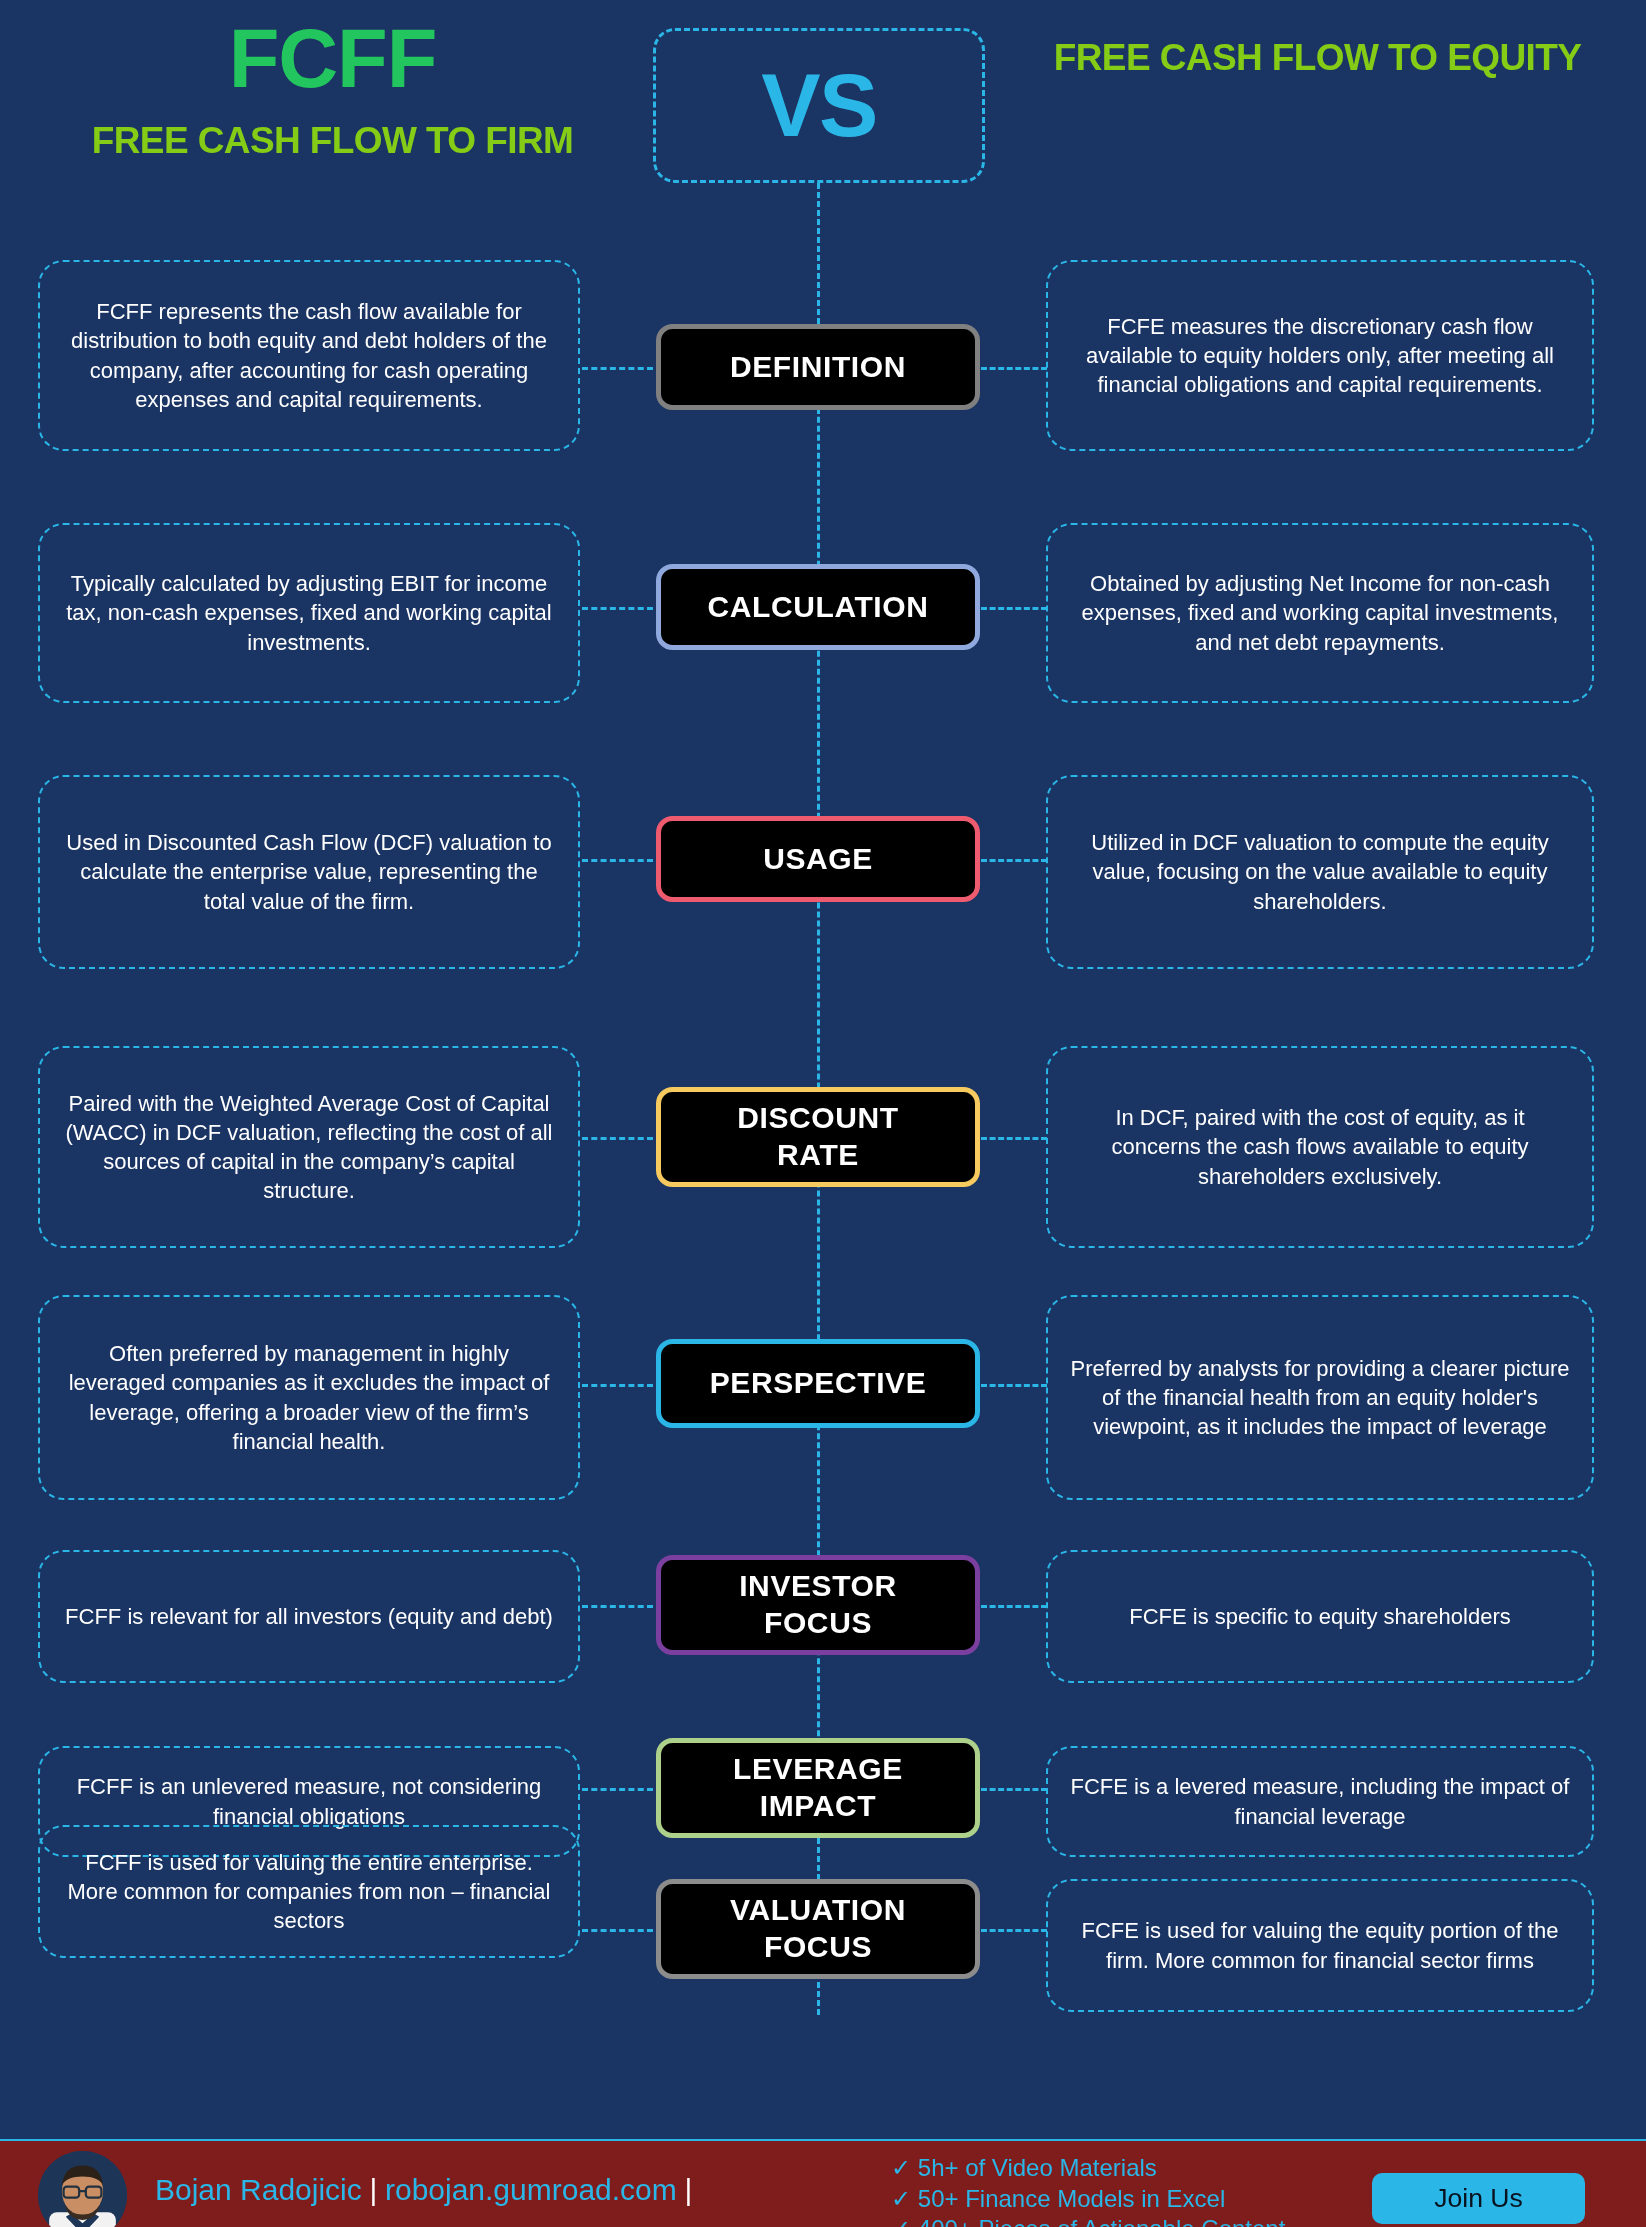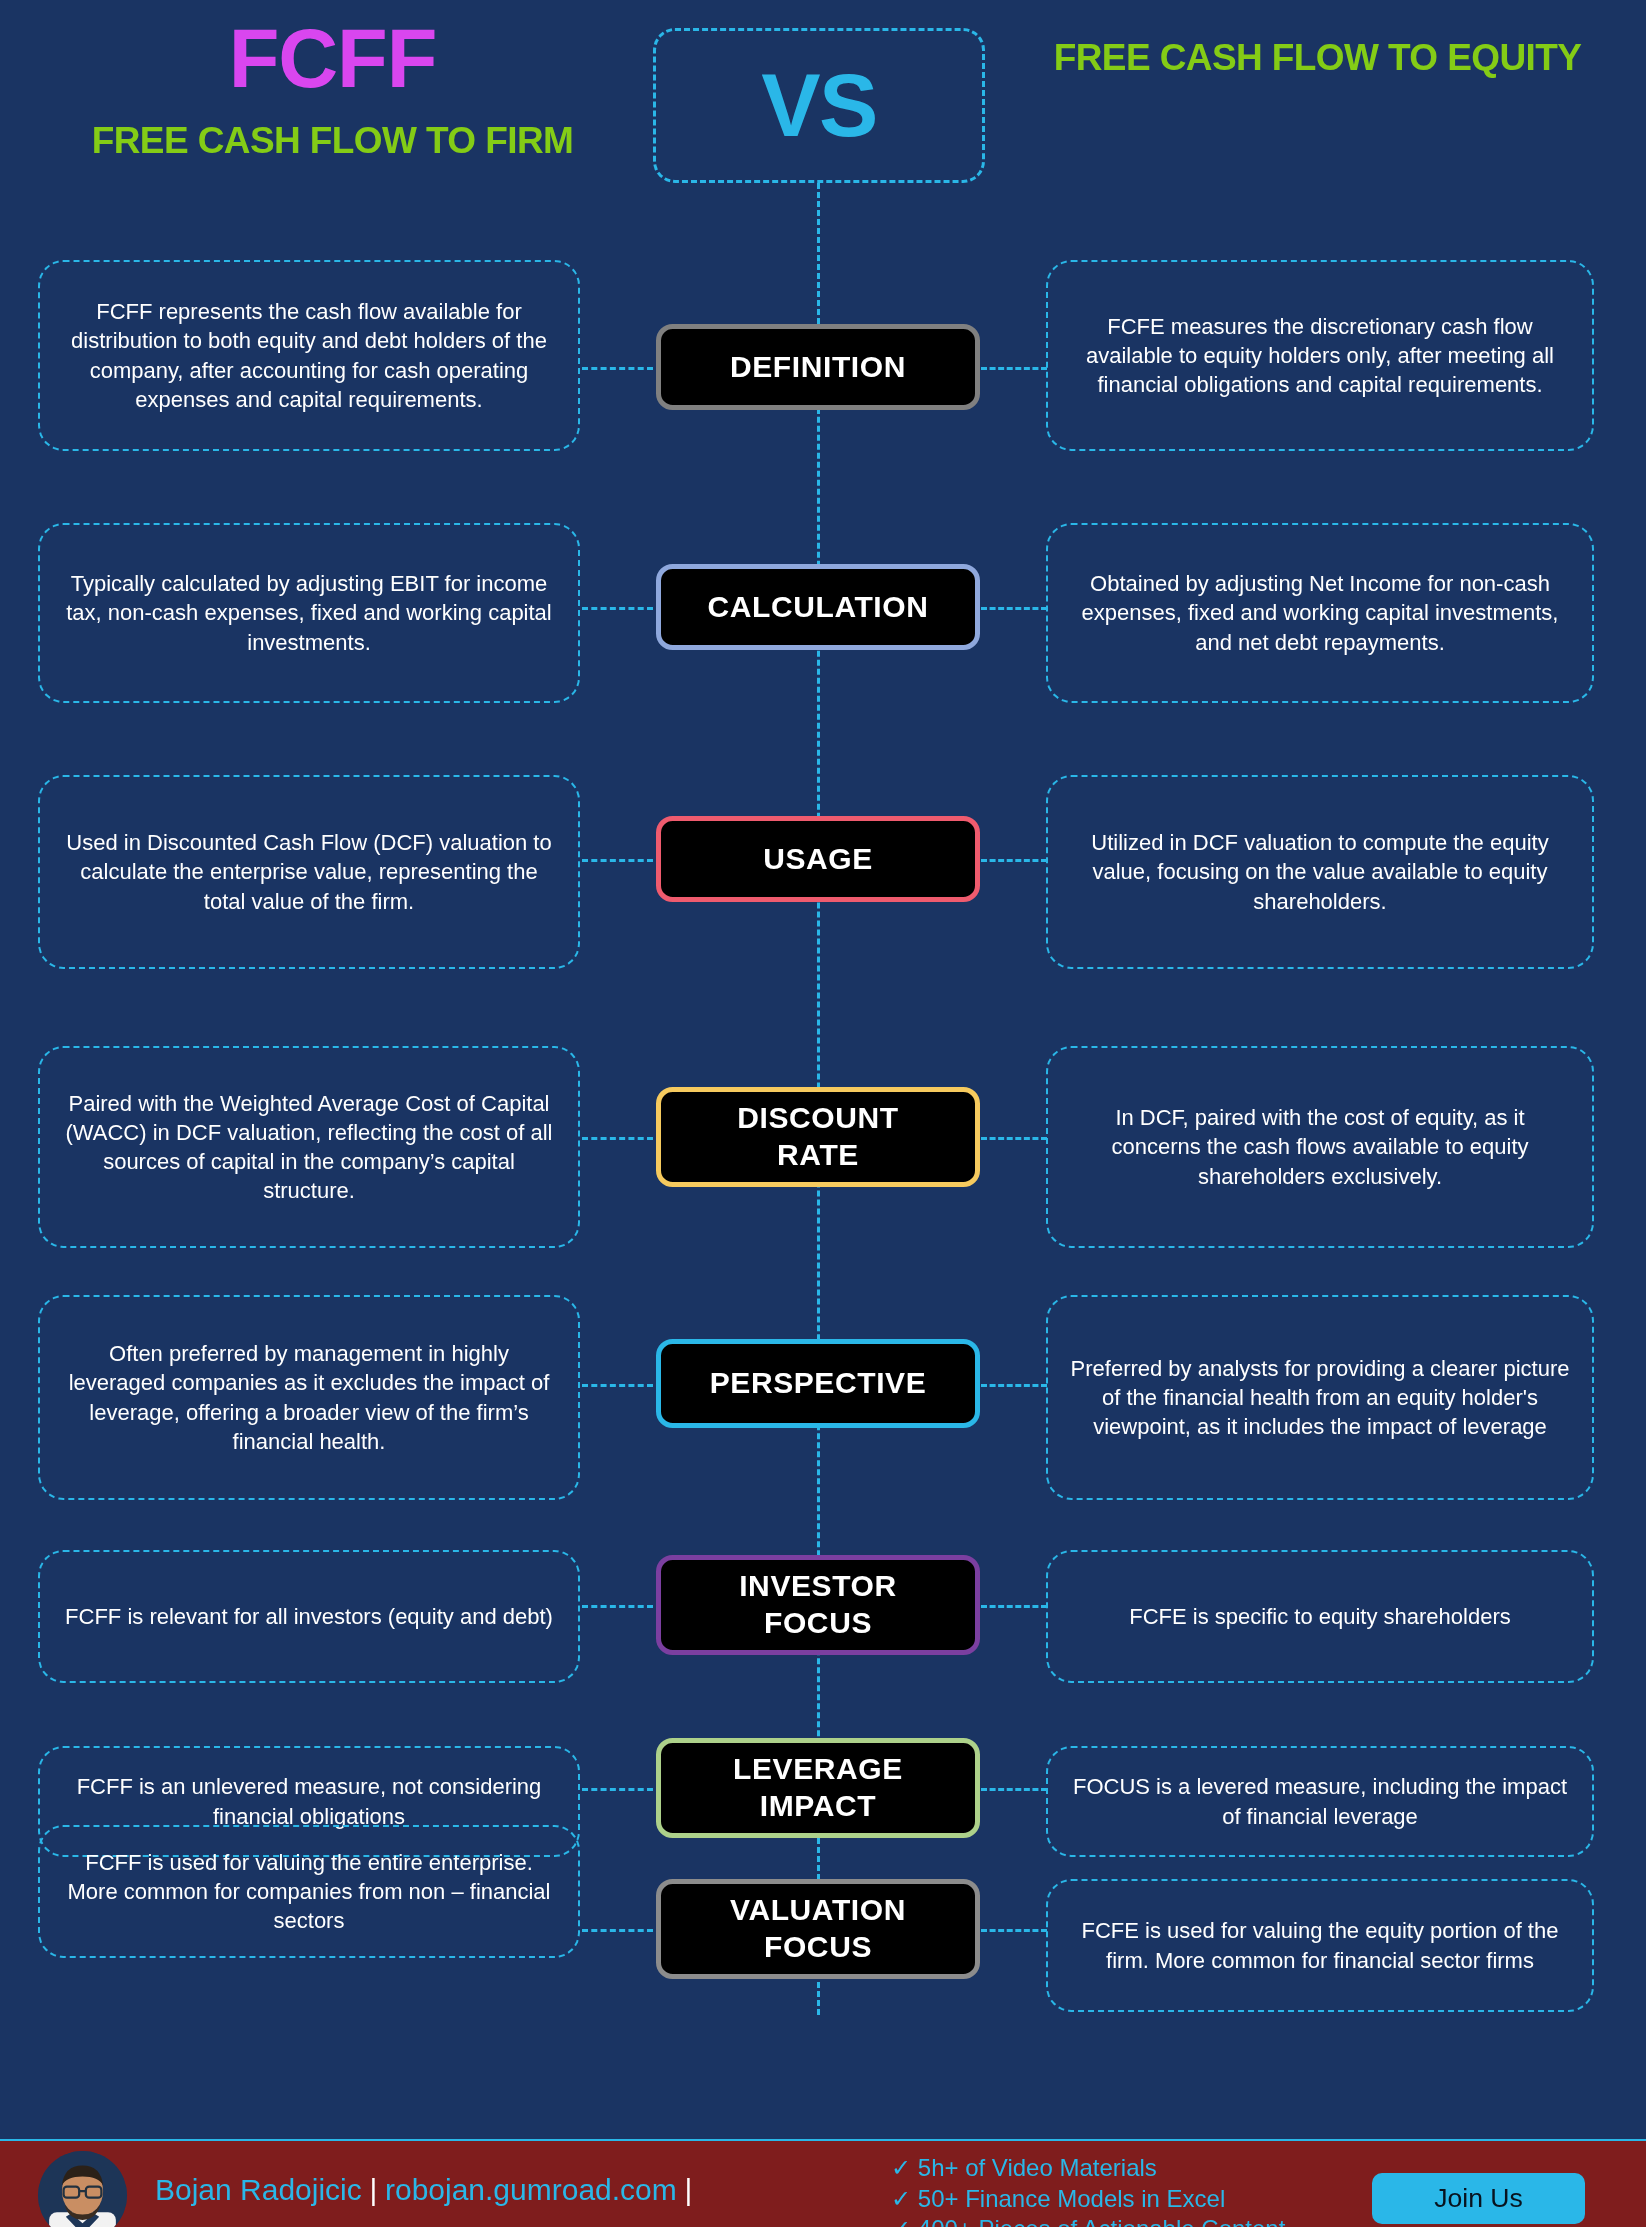--- a/index.html
+++ b/index.html
@@ -18,21 +18,21 @@
   
   #header {
     position:absolute; left:0; top:0; width:1646px; height:199px;
   }
   .hdr-col {
     position:absolute; top:16.6px; width:609px; text-align:center;
   }
   #hdr-left  { left:28px;  }
   #hdr-right { left:1013px;}
   .hdr-abbr {
-    color:#d946ef; font-weight:bold; font-size:83px; line-height:1.0;
+    color:#22c55e; font-weight:bold; font-size:83px; line-height:1.0;
     letter-spacing:-1.1px;
     font-family:"Liberation Sans", sans-serif;
   }
   .hdr-full {
     color:#84cc16; font-weight:bold; font-size:37px; line-height:1.1;
     margin-top:21px; letter-spacing:-0.6px;
   }
   #vs-box {
     position:absolute; left:653px; top:28px; width:332px; height:155px;
     border:3.9px dashed #2ab7e8; border-radius:22px;
@@ -220,21 +220,21 @@
       <div class="row" style="top: 0px;">
         <div class="sidebox left" style="top: 1746px; height: 111px;">
           <p>FCFF is an unlevered measure, not considering financial obligations</p>
         </div>
         <div class="conn l" style="top: 1788px;"></div>
         <div class="badge" style="top: 1738px; height: 100px; border: 5px solid rgb(173, 209, 138);">
           <span>LEVERAGE<br>IMPACT</span>
         </div>
         <div class="conn r" style="top: 1788px;"></div>
         <div class="sidebox right" style="top: 1746px; height: 111px;">
-          <p>FOCUS is a levered measure, including the impact of financial leverage</p>
+          <p>FCFE is a levered measure, including the impact of financial leverage</p>
         </div>
       </div>
       <div class="row" style="top: 0px;">
         <div class="sidebox left" style="top: 1825px; height: 133px;">
           <p>FCFF is used for valuing the entire enterprise. More common for companies from non – financial sectors</p>
         </div>
         <div class="conn l" style="top: 1929px;"></div>
         <div class="badge" style="top: 1879px; height: 100px; border: 5px solid rgb(140, 140, 140);">
           <span>VALUATION<br>FOCUS</span>
         </div>

